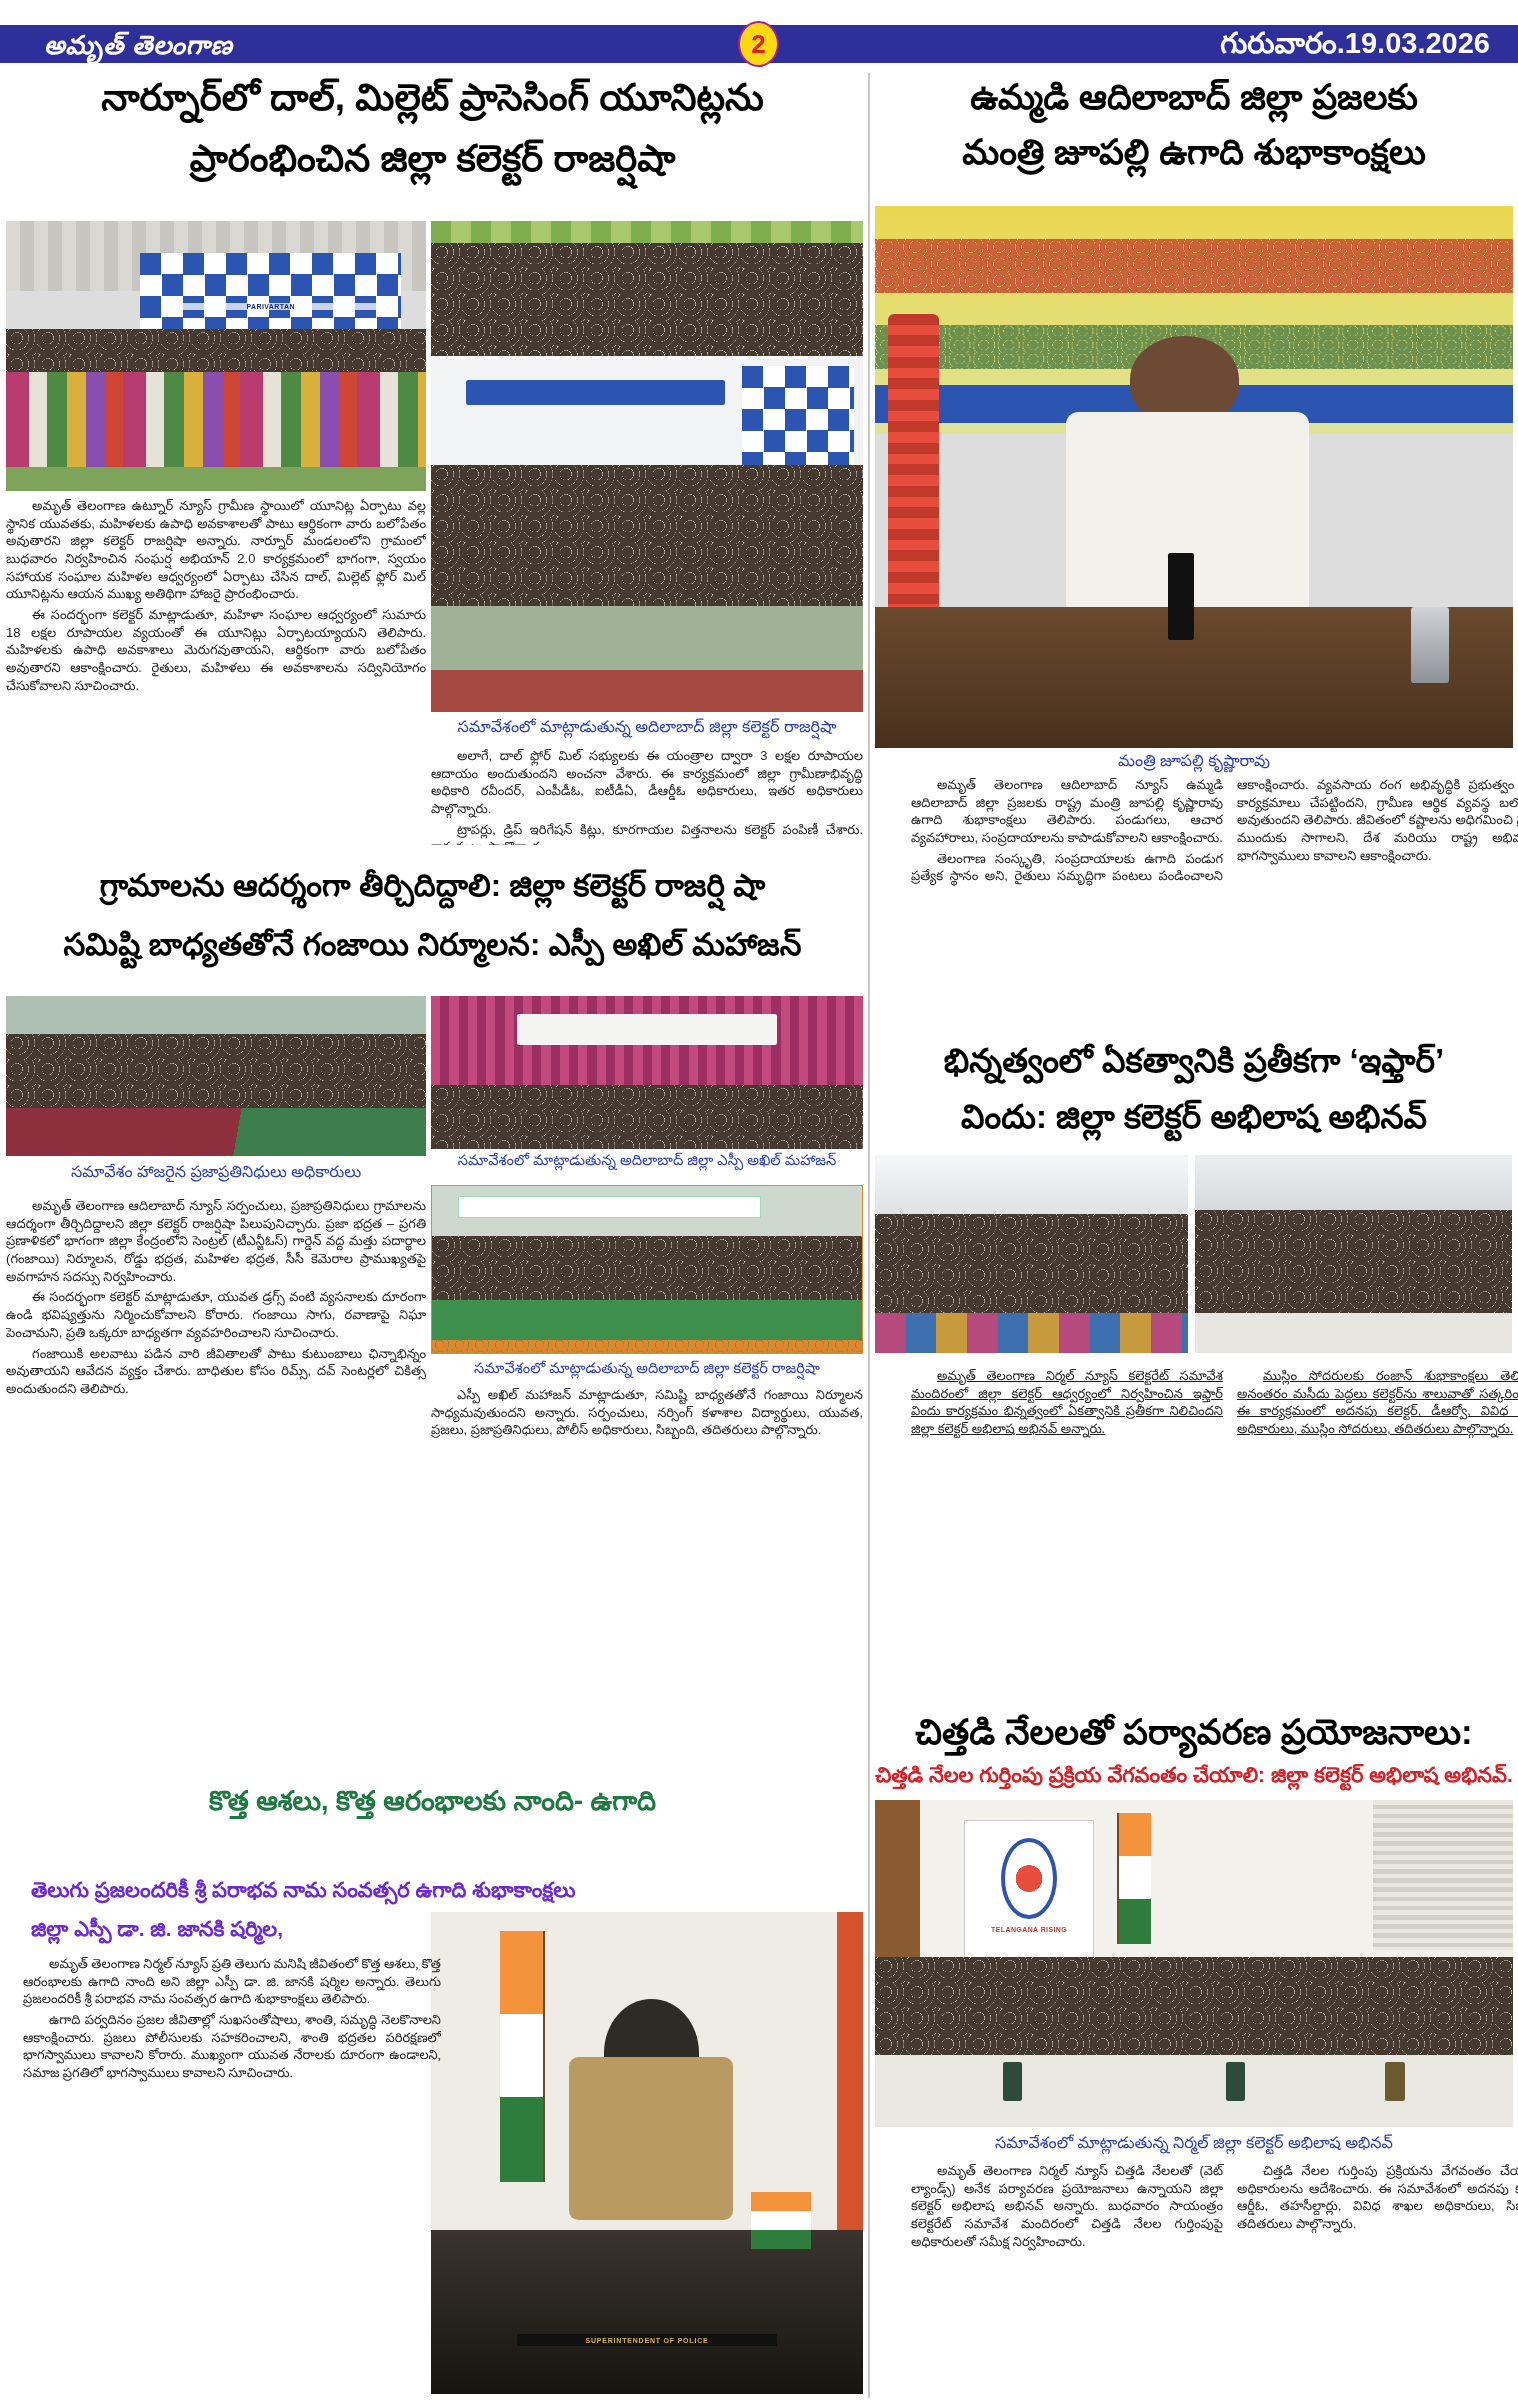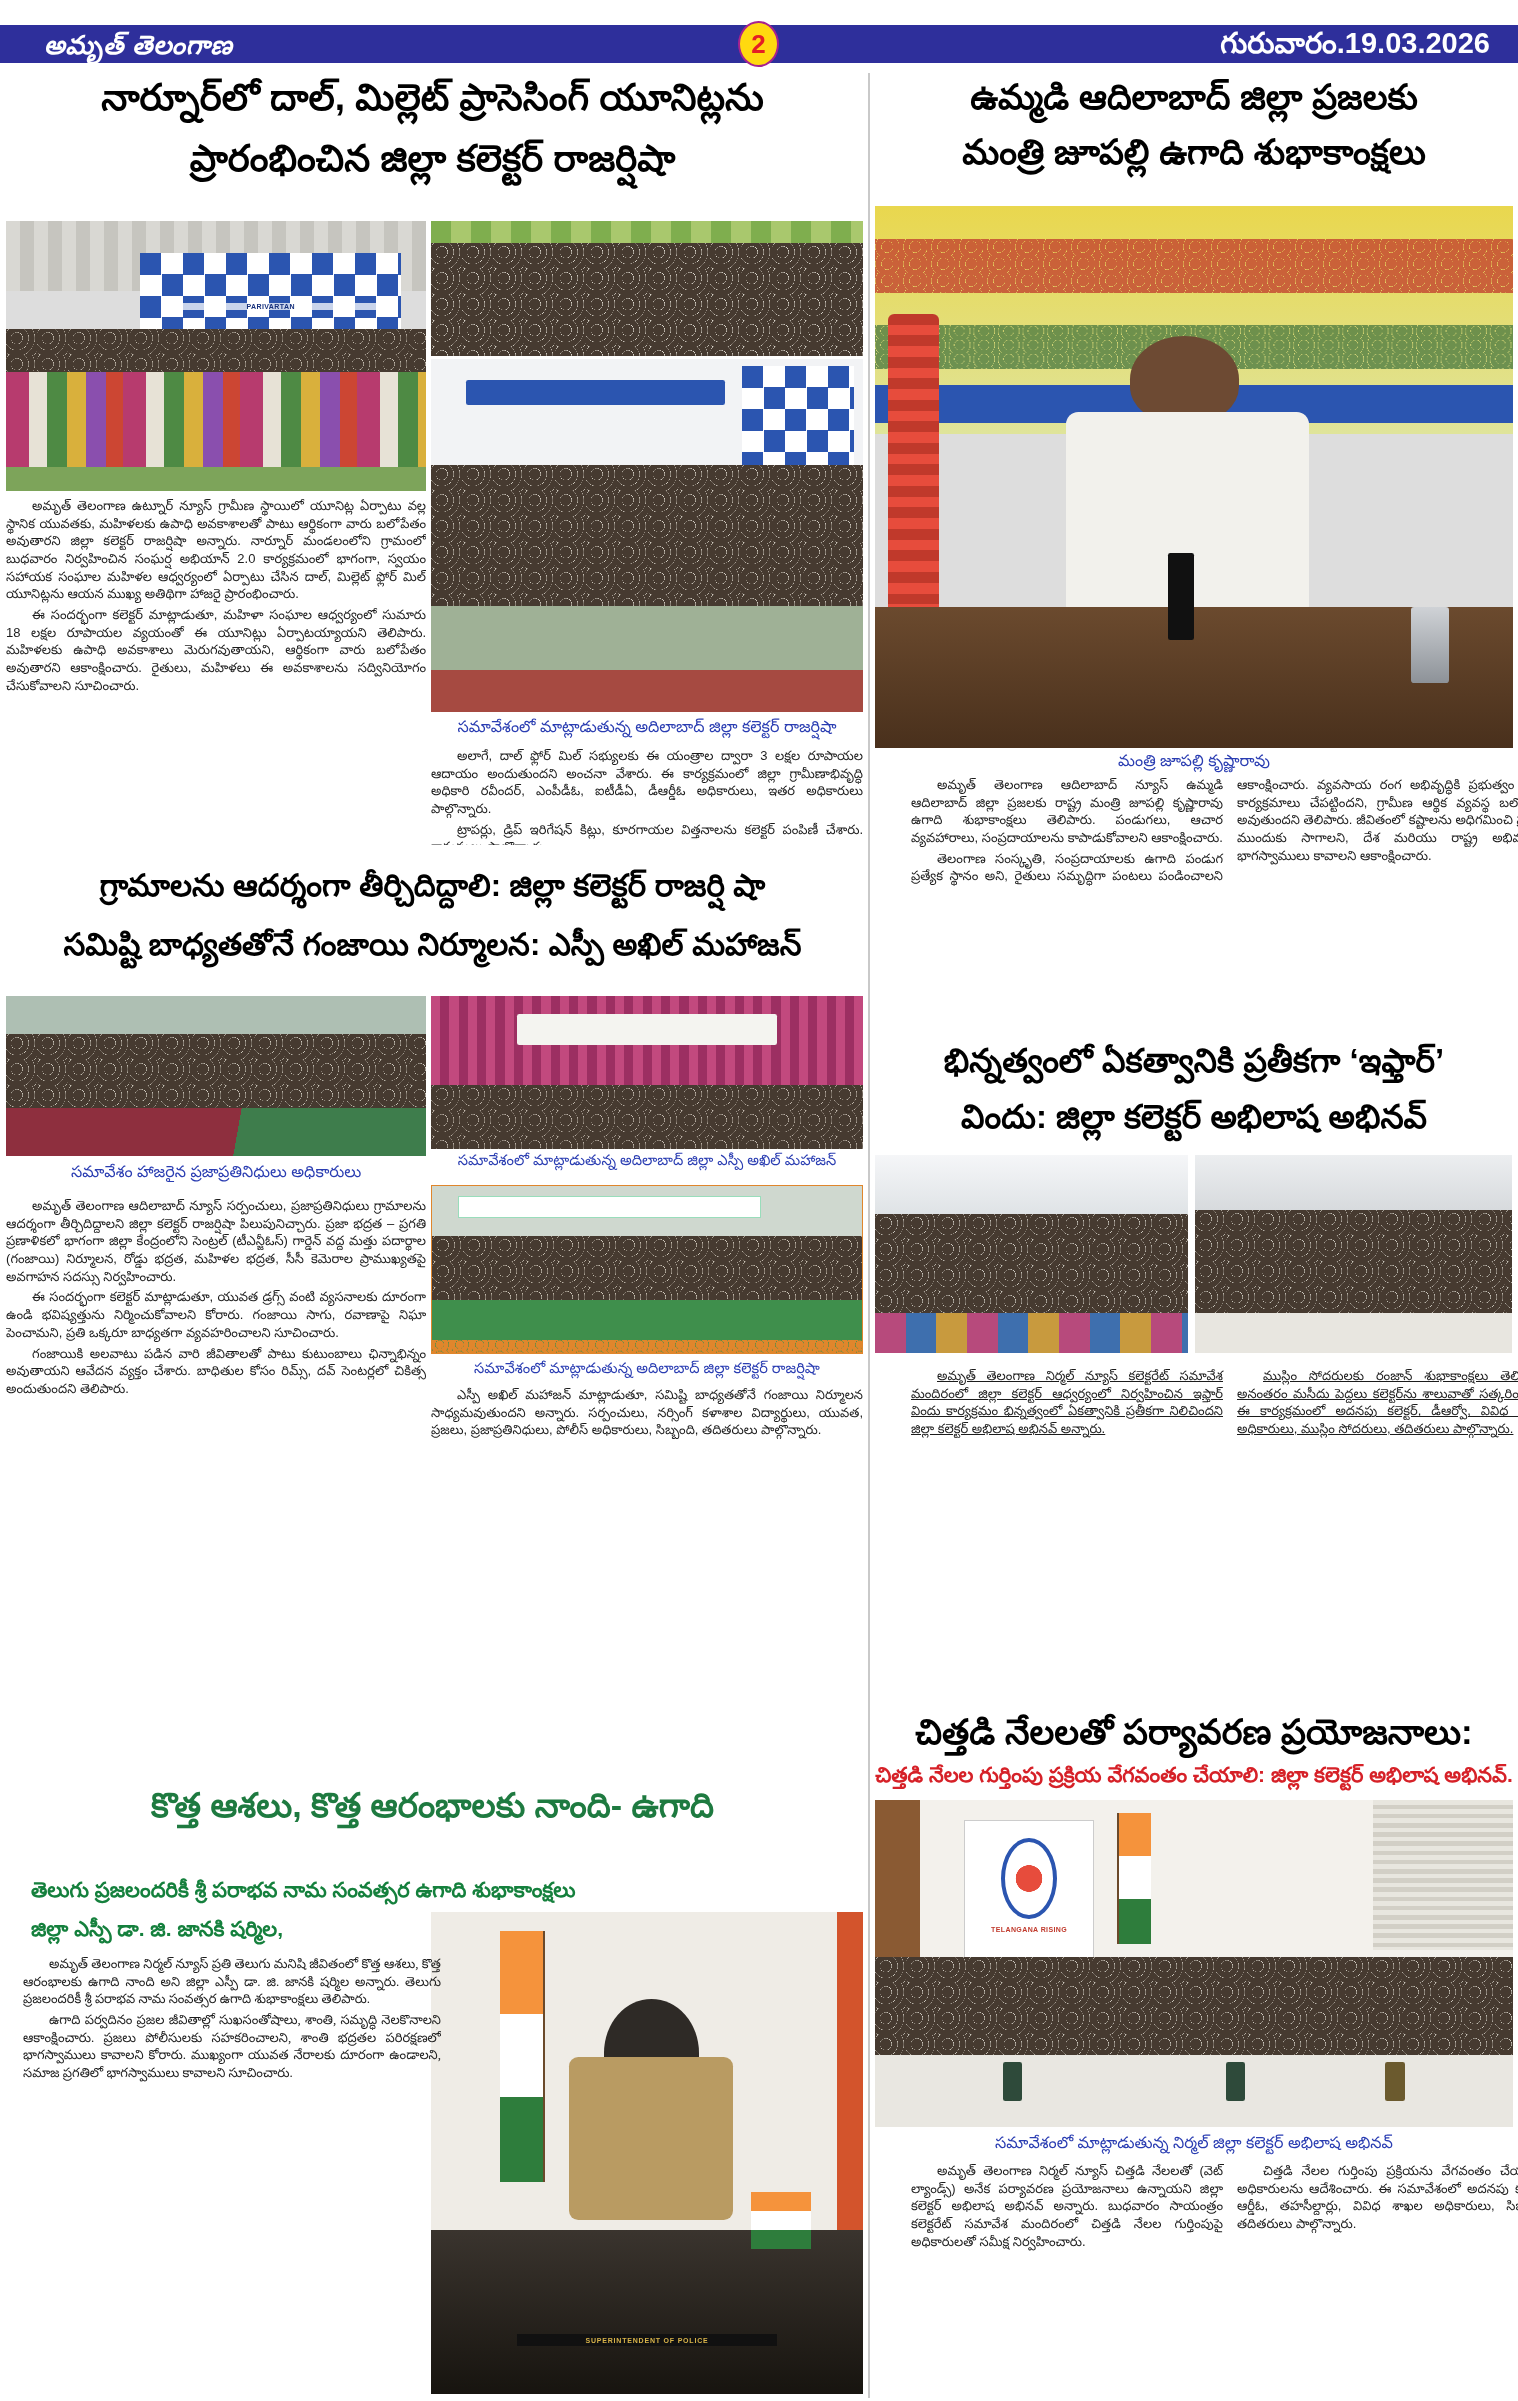--- a/index.html
+++ b/index.html
@@ -14,21 +14,21 @@
            border:2.3px solid #a6228f;border-radius:50%;box-sizing:border-box;
            display:flex;align-items:center;justify-content:center;
            color:#e41e25;font-size:26px;font-weight:700;}
   .dateline{position:absolute;right:28px;top:26px;height:35px;line-height:35px;color:#fff;
             font-size:29px;font-weight:700;}
   .vrule{position:absolute;left:868px;top:73px;width:1.5px;height:2325px;background:#c9c9c9;}
   
   .hl{position:absolute;color:#000000;font-weight:700;text-align:center;line-height:1.12;}
   .hl-green{color:#1e7a40;}
   .sub-red{position:absolute;color:#d62128;font-weight:700;text-align:center;}
-  .sub-blue{position:absolute;color:#15803d;font-weight:700;text-align:left;}
+  .sub-blue{position:absolute;color:#6d28d9;font-weight:700;text-align:left;}
   
   .body-text{position:absolute;font-size:13px;line-height:1.36;color:#1c1c1c;text-align:justify;overflow:hidden;}
   .body-text p{margin:0 0 3.1px 0;text-indent:26px;}
   .cols2{column-count:2;column-gap:14px;margin-left:36px;}
   .caption{position:absolute;color:#2a3db2;font-size:16px;font-weight:500;text-align:center;}
   
   .photo{position:absolute;overflow:hidden;background:#ddd;}
   .pb{position:absolute;left:0;right:0;}
   .heads{background-image:repeating-radial-gradient(circle at 10.7px 9.2px, #463a30 0 5.4px, rgba(0,0,0,0) 6.1px);
          background-size:31px 26px;}
@@ -113,21 +113,21 @@
 
   <div class="body-text" style="left:6.1px;top:1197px;width:420px;height:574px;">
     <p>అమృత్ తెలంగాణ ఆదిలాబాద్ న్యూస్ సర్పంచులు, ప్రజాప్రతినిధులు గ్రామాలను ఆదర్శంగా తీర్చిదిద్దాలని జిల్లా కలెక్టర్ రాజర్షిషా పిలుపునిచ్చారు. ప్రజా భద్రత – ప్రగతి ప్రణాళికలో భాగంగా జిల్లా కేంద్రంలోని సెంట్రల్ (టీఎన్జీఓస్) గార్డెన్ వద్ద మత్తు పదార్థాల (గంజాయి) నిర్మూలన, రోడ్డు భద్రత, మహిళల భద్రత, సీసీ కెమెరాల ప్రాముఖ్యతపై అవగాహన సదస్సు నిర్వహించారు.</p>
     <p>ఈ సందర్భంగా కలెక్టర్ మాట్లాడుతూ, యువత డ్రగ్స్ వంటి వ్యసనాలకు దూరంగా ఉండి భవిష్యత్తును నిర్మించుకోవాలని కోరారు. గంజాయి సాగు, రవాణాపై నిఘా పెంచామని, ప్రతి ఒక్కరూ బాధ్యతగా వ్యవహరించాలని సూచించారు.</p>
     <p>గంజాయికి అలవాటు పడిన వారి జీవితాలతో పాటు కుటుంబాలు ఛిన్నాభిన్నం అవుతాయని ఆవేదన వ్యక్తం చేశారు. బాధితుల కోసం రిమ్స్, దవ్ సెంటర్లలో చికిత్స అందుతుందని తెలిపారు.</p>
   </div>
   <div class="body-text" style="left:431px;top:1386px;width:432px;height:384px;">
     <p>ఎస్పీ అఖిల్ మహాజన్ మాట్లాడుతూ, సమిష్టి బాధ్యతతోనే గంజాయి నిర్మూలన సాధ్యమవుతుందని అన్నారు. సర్పంచులు, నర్సింగ్ కళాశాల విద్యార్థులు, యువత, ప్రజలు, ప్రజాప్రతినిధులు, పోలీస్ అధికారులు, సిబ్బంది, తదితరులు పాల్గొన్నారు.</p>
   </div>
 
-  <div class="hl hl-green" style="left:0;top:1786px;width:865px;font-size:34px;">కొత్త ఆశలు, కొత్త ఆరంభాలకు నాంది- ఉగాది</div>
+  <div class="hl hl-green" style="left:0;top:1786px;width:865px;font-size:27px;">కొత్త ఆశలు, కొత్త ఆరంభాలకు నాంది- ఉగాది</div>
   <div class="sub-blue" style="left:31px;top:1878px;width:832px;font-size:21px;">తెలుగు ప్రజలందరికీ శ్రీ పరాభవ నామ సంవత్సర ఉగాది శుభాకాంక్షలు</div>
   <div class="sub-blue" style="left:31px;top:1917px;width:395px;font-size:21px;">జిల్లా ఎస్పీ డా. జి. జానకి షర్మిల,</div>
 
   <div class="photo" style="left:431px;top:1912px;width:432px;height:482px;">
     <div class="pb" style="top:0;height:100%;background:#efece6;"></div>
     <div class="abs" style="right:0;top:0;width:6%;height:80%;background:#d3542c;"></div>
     <div class="abs" style="left:16%;top:4%;width:10%;height:52%;background:linear-gradient(#f5933c 0 33%,#ffffff 33% 66%,#2e7d3c 66%);border-right:2.3px solid #6b4a2b;"></div>
     <div class="abs" style="left:40%;top:18%;width:22%;height:14%;border-radius:50% 50% 0 0/80% 80% 0 0;background:#2e2a26;"></div>
     <div class="abs" style="left:32%;top:30%;width:38%;height:34%;border-radius:9.2px;background:#b99b62;"></div>
     <div class="pb" style="bottom:0;height:34%;background:linear-gradient(#3a342e,#17140f);"></div>

